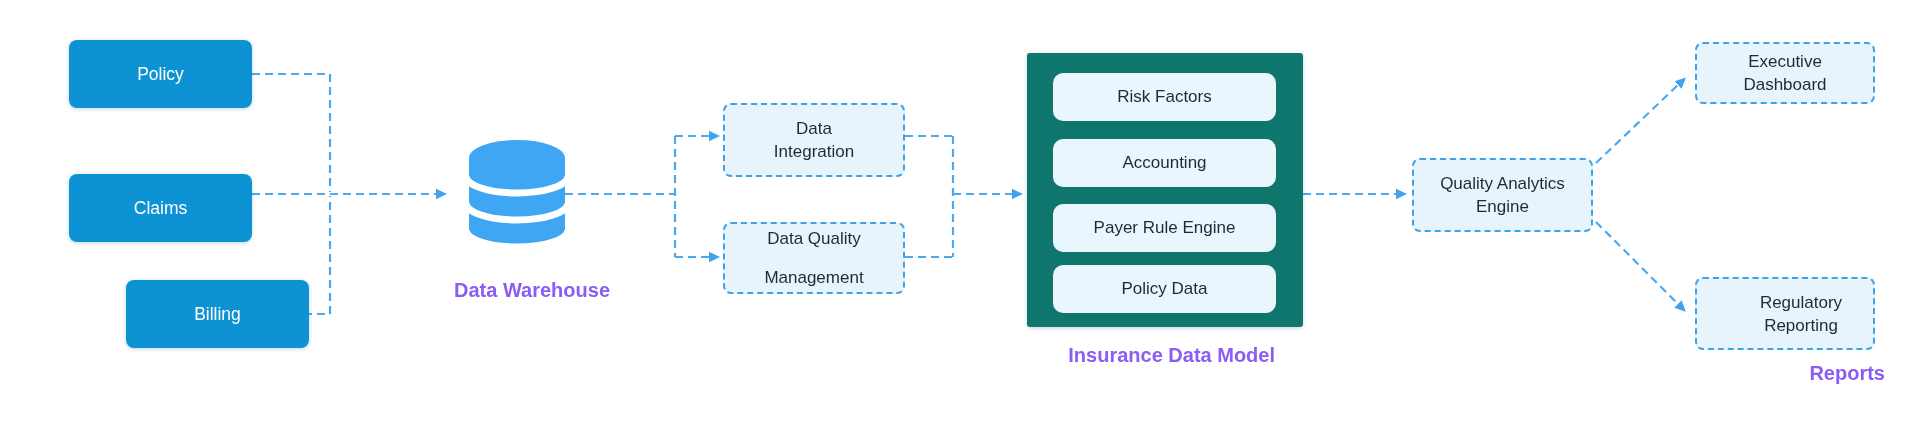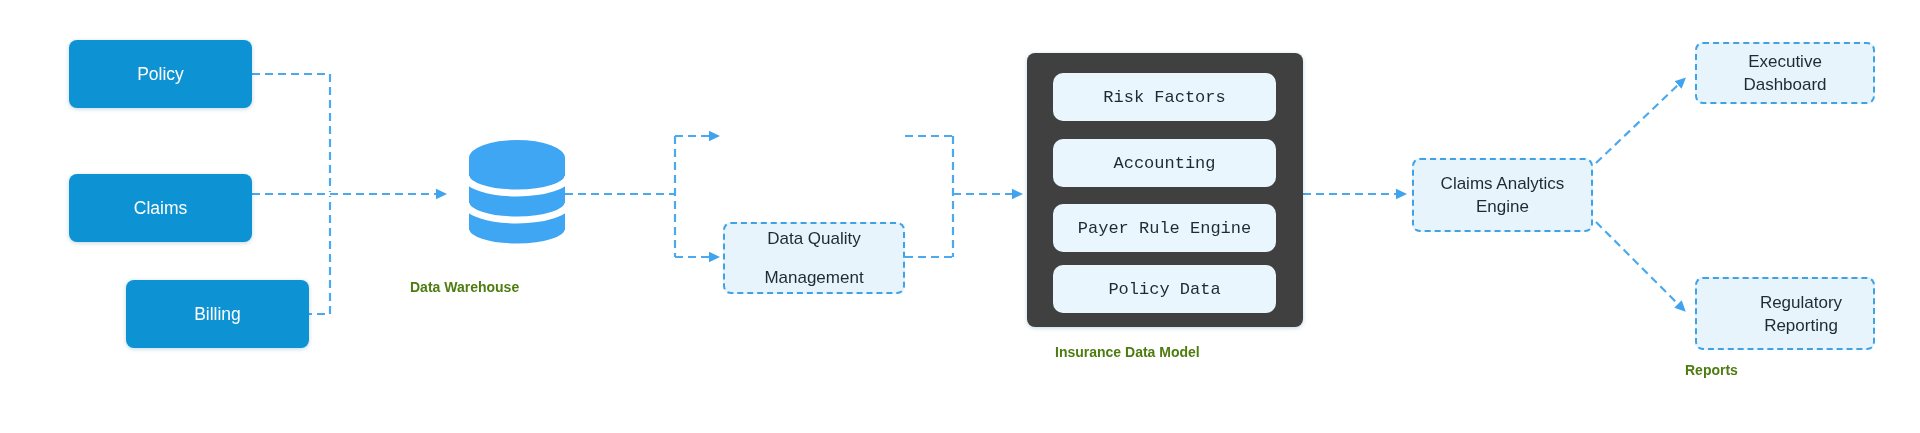--- a/index.html
+++ b/index.html
@@ -14,27 +14,27 @@
     text-align:center;box-sizing:border-box;
   }
   .solid{
     background:#0D93D3;color:#ffffff;border-radius:8px;font-size:17.5px;
     box-shadow:0 1px 4px rgba(10,90,140,0.25);
   }
   .dashedbox{
     background:#E8F4FC;border:2px dashed #3EA2E6;border-radius:8px;
     color:#1F2A33;font-size:17px;line-height:23px;
   }
-  .modelbox{background:#404040;border-radius:8px;box-shadow:0 1px 4px rgba(10,90,140,0.25);font-family:Liberation Mono, monospace;}
+  .modelbox{background:#0f766e;border-radius:3px;box-shadow:0 1px 4px rgba(10,90,140,0.25);}
   .modelitem{
     position:absolute;left:26px;width:223px;height:48px;background:#EAF6FE;border-radius:10px;
     display:flex;align-items:center;justify-content:center;font-size:17px;color:#1F2A33;
   }
   .caption{
-    position:absolute;font-size:14px;font-weight:600;color:#4d7c0f;text-align:left;
+    position:absolute;font-size:20px;font-weight:600;color:#8b5cf6;text-align:right;
   }
   .line2{display:block;}
   
   .p-policy{left:69px;top:40px;width:183px;height:68px;}
   .p-claims{left:69px;top:160px;width:183px;height:68px;margin-top:14px;}
   .p-billing{left:82px;top:280px;width:183px;height:68px;margin-left:44px;}
   .p-dw-label{left:410px;top:279px;width:200px;}
   .p-di{left:723px;top:103px;width:182px;height:74px;}
   .p-dqm{left:723px;top:222px;width:182px;height:72px;gap:16px;}
   .p-model{left:1027px;top:53px;width:276px;height:274px;}
@@ -96,20 +96,24 @@
   </div>
   <div class="node solid p-claims">
     <span>Claims</span>
   </div>
   <div class="node solid p-billing">
     <span>Billing</span>
   </div>
 
   <div class="caption p-dw-label">Data Warehouse</div>
 
+  <div class="node dashedbox p-di">
+    <span>Data</span>
+    <span class="line2">Integration</span>
+  </div>
   <div class="node dashedbox p-dqm">
     <span>Data Quality</span>
     <span class="line2">Management</span>
   </div>
 
   <div class="node modelbox p-model">
     <div class="modelitem p-mi-0">
       <span>Risk Factors</span>
     </div>
     <div class="modelitem p-mi-1">
@@ -118,21 +122,21 @@
     <div class="modelitem p-mi-2">
       <span>Payer Rule Engine</span>
     </div>
     <div class="modelitem p-mi-3">
       <span>Policy Data</span>
     </div>
   </div>
   <div class="caption p-model-label">Insurance Data Model</div>
 
   <div class="node dashedbox p-cae">
-    <span>Claims Analytics</span>
+    <span>Quality Analytics</span>
     <span class="line2">Engine</span>
   </div>
 
   <div class="node dashedbox p-ed">
     <span>Executive</span>
     <span class="line2">Dashboard</span>
   </div>
   <div class="node dashedbox p-rr">
     <span>Regulatory</span>
     <span class="line2">Reporting</span>

